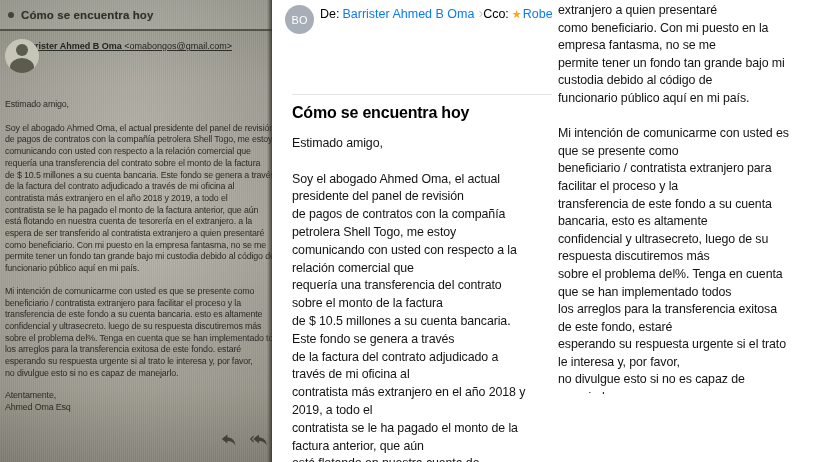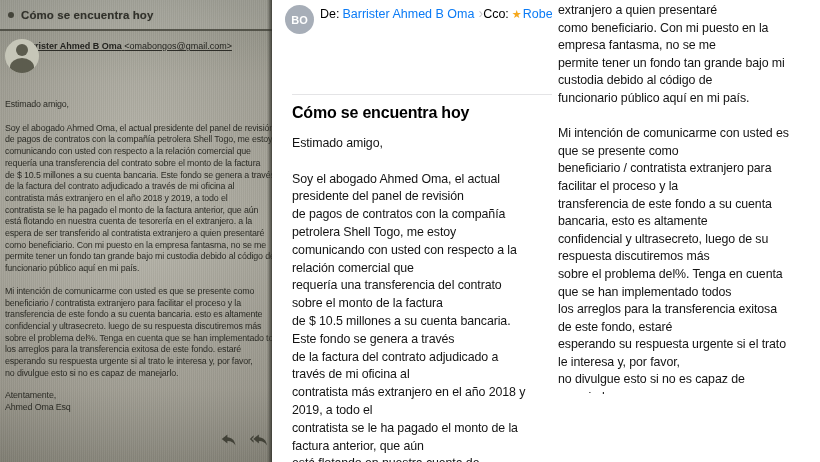--- a/index.html
+++ b/index.html
@@ -42,21 +42,21 @@
   .lp-par { white-space: pre; margin-bottom: 11px; }
   .lp-greeting { margin-bottom: 12px; }
   .lp-closing { white-space: pre; margin-top: 9px; }
   .lp-actions { position: absolute; right: 4px; bottom: 12px; display: flex; gap: 13px; }
   .lp-actions svg { fill: #3a3a30; opacity: 0.9; }
 
   
   .mail-panel { width: 280px; height: 462px; flex: none; background: #fff; overflow: hidden; }
   .m-header { display: flex; gap: 6px; padding: 4px 6px 0 13px; }
   .m-avatar { width: 29px; height: 29px; border-radius: 50%; background: #a7aeb8; flex: none;
-    color: #fff; font-size: 11px; font-weight: 700; display: flex; align-items: center;
+    color: #fff; font-size: 11px; font-weight: 400; display: flex; align-items: center;
     justify-content: center; margin-top: 1px; }
   .m-lines { display: flex; flex-direction: row; padding-top: 1px; }
   .m-row { font-size: 12.5px; line-height: 17.2px; white-space: nowrap; color: #000; }
   .m-label { color: #000; margin-right: 3px; }
   .m-link { color: #0b7bf5; }
   .m-chev { color: #c5c5c9; font-size: 14px; margin-left: 4px; }
   .m-star { color: #f6a81c; font-size: 11px; margin-right: 1px; }
   .m-date { color: #8a8a8e; font-size: 12.5px; line-height: 17.2px; }
   .m-divider { height: 1px; background: #e4e4e6; margin: 3px 0 0 20px; }
   .m-subject { padding: 9px 6px 0 20px; font-size: 16px; font-weight: 700; color: #000;

